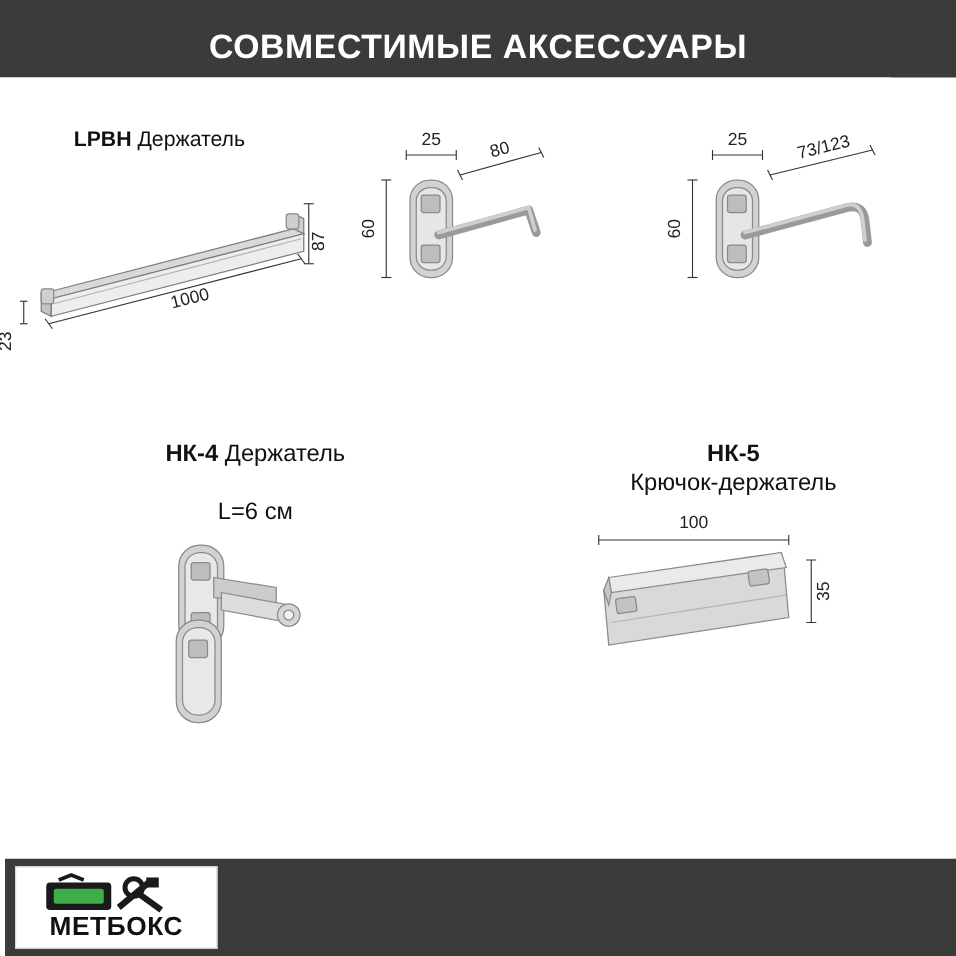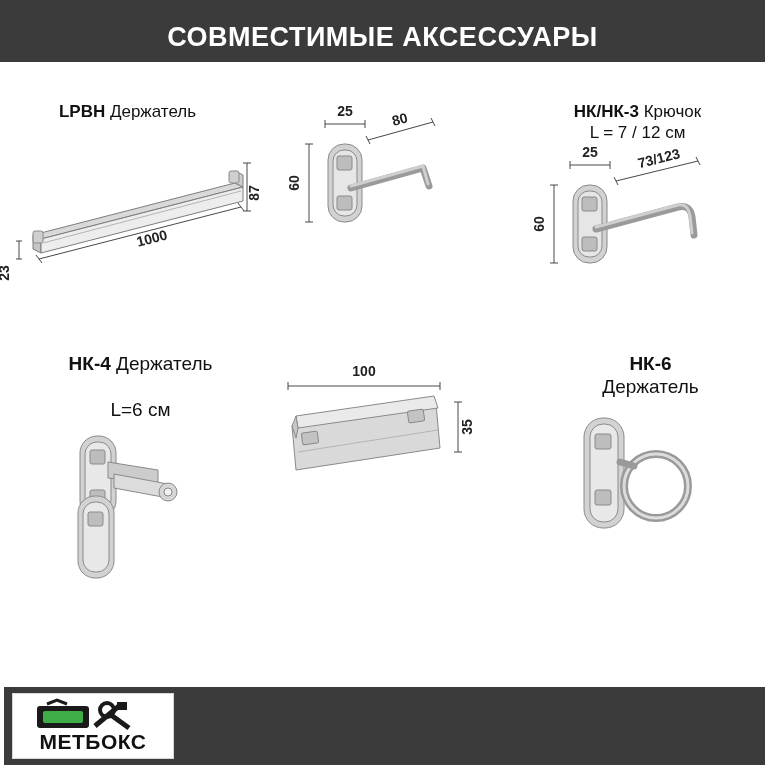--- a/index.html
+++ b/index.html
@@ -46,21 +46,20 @@
     font-size:17px;
     line-height:1.22;
     color:#111;
     padding:0 6px;
   }
   .caption .code{font-weight:bold;}
   .cap-big{font-size:19px;padding-left:32px;}
   .fig{
     position:relative;
     width:100%;
-    font-weight:bold;
   }
   svg{display:block;margin:0 auto;overflow:visible;}
   .dim-text{
     font-family:"Liberation Sans", sans-serif;
     font-size:14px;
     fill:#222;
   }
   
   .footer{
     position:absolute;left:4px;top:687px;width:765px;height:78px;
@@ -178,25 +177,20 @@
             <line x1="36" y1="42" x2="36" y2="120"></line>
             <line x1="32" y1="42" x2="40" y2="42"></line>
             <line x1="32" y1="120" x2="40" y2="120"></line>
           </g>
           <text class="dim-text" x="26" y="81" transform="rotate(-90 26 81)" text-anchor="middle">60</text>
         </svg>
       </div>
     </div>
 
     <div class="cell">
-      <div class="caption">
-        <span class="code">НК/НК-3</span>
-        <span>Крючок</span><br>
-        <span>L = 7 / 12 см</span>
-      </div>
       <div class="fig">
         <svg width="220" height="150" viewBox="0 0 220 150">
           <g stroke="#8a8a8a" stroke-width="1">
             <rect x="45" y="42" width="34" height="78" rx="16" fill="#d2d2d2"></rect>
             <rect x="50" y="48" width="24" height="66" rx="11" fill="#e6e6e6"></rect>
             <rect x="54" y="54" width="15" height="14" rx="2" fill="#bdbdbd"></rect>
             <rect x="54" y="94" width="15" height="14" rx="2" fill="#bdbdbd"></rect>
           </g>
           <g fill="none" stroke="#9a9a9a" stroke-width="7" stroke-linecap="round" stroke-linejoin="round">
             <path d="M68,86 L150,64 Q162,61 164,74 L166,92"></path>
@@ -255,20 +249,24 @@
           <g stroke="#8a8a8a" stroke-width="1">
             <rect x="60" y="74" width="36" height="82" rx="17" fill="#d2d2d2"></rect>
             <rect x="65" y="80" width="26" height="70" rx="12" fill="#e8e8e8"></rect>
             <rect x="70" y="90" width="15" height="14" rx="2" fill="#bdbdbd"></rect>
           </g>
         </svg>
       </div>
     </div>
 
     <div class="cell">
+      <div class="caption cap-big">
+        <span class="code">НК-5</span><br>
+        <span>Крючок-держатель</span>
+      </div>
       <div class="fig">
         <svg width="250" height="170" viewBox="0 0 250 170">
 
           <g stroke="#333" stroke-width="0.9" fill="none">
             <line x1="30" y1="34" x2="182" y2="34"></line>
             <line x1="30" y1="30" x2="30" y2="38"></line>
             <line x1="182" y1="30" x2="182" y2="38"></line>
           </g>
           <text class="dim-text" x="106" y="24" text-anchor="middle">100</text>
 
@@ -284,46 +282,20 @@
           <g stroke="#333" stroke-width="0.9" fill="none">
             <line x1="200" y1="50" x2="200" y2="100"></line>
             <line x1="196" y1="50" x2="204" y2="50"></line>
             <line x1="196" y1="100" x2="204" y2="100"></line>
           </g>
           <text class="dim-text" x="214" y="75" transform="rotate(-90 214 75)" text-anchor="middle">35</text>
         </svg>
       </div>
     </div>
 
-    <div class="cell">
-      <div class="caption cap-big">
-        <span class="code">НК-6</span><br>
-        <span>Держатель</span>
-      </div>
-      <div class="fig">
-        <svg width="220" height="170" viewBox="0 0 220 170">
-          <g stroke="#8a8a8a" stroke-width="1">
-            <rect x="56" y="20" width="40" height="110" rx="19" fill="#d2d2d2"></rect>
-            <rect x="62" y="26" width="28" height="98" rx="13" fill="#e8e8e8"></rect>
-            <rect x="67" y="36" width="16" height="15" rx="2" fill="#bdbdbd"></rect>
-            <rect x="67" y="92" width="16" height="15" rx="2" fill="#bdbdbd"></rect>
-          </g>
-
-          <g fill="none" stroke="#9a9a9a" stroke-width="8">
-            <circle cx="128" cy="88" r="32"></circle>
-          </g>
-          <g fill="none" stroke="#dcdcdc" stroke-width="3">
-            <circle cx="128" cy="88" r="32"></circle>
-          </g>
-          <g fill="none" stroke="#9a9a9a" stroke-width="7" stroke-linecap="round">
-            <line x1="92" y1="64" x2="106" y2="68"></line>
-          </g>
-        </svg>
-      </div>
-    </div>
   </div>
 </div>
 
 <div class="footer">
   <div class="logo-box">
     <svg class="logo-mark" width="120" height="34" viewBox="0 0 120 34">
       <path d="M14 6 l10 -4 l10 4" fill="none" stroke="#1a1a1a" stroke-width="3"></path>
       <rect x="4" y="8" width="52" height="22" rx="3" fill="#1a1a1a"></rect>
       <rect x="10" y="13" width="40" height="12" rx="2" fill="#3fae49"></rect>
       <circle cx="74" cy="12" r="7" fill="none" stroke="#1a1a1a" stroke-width="4"></circle>

